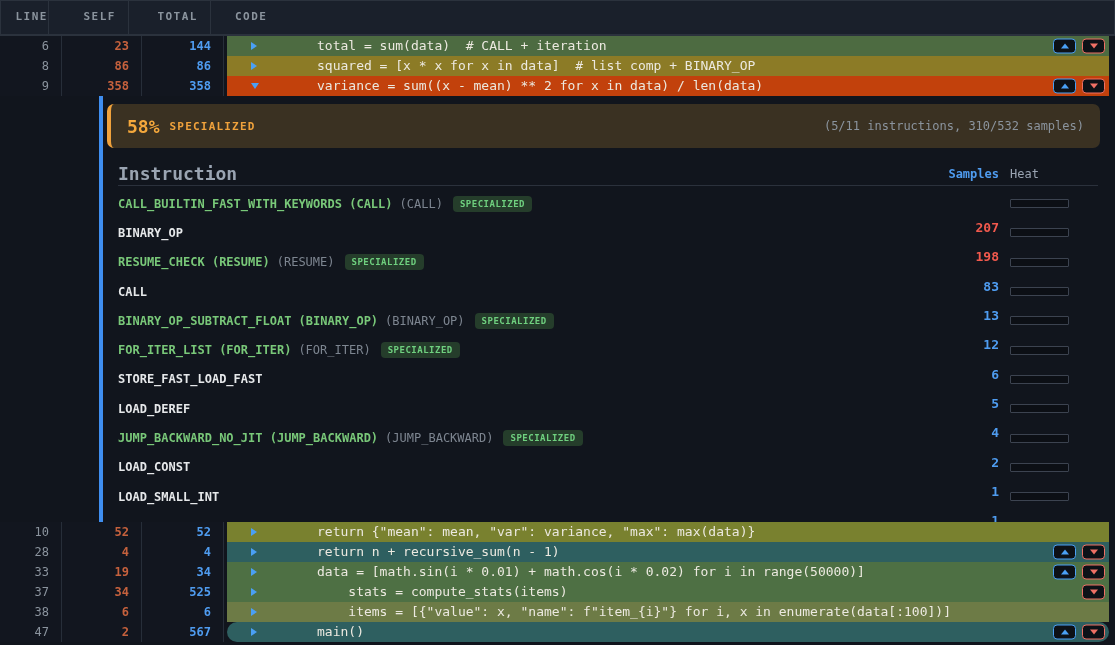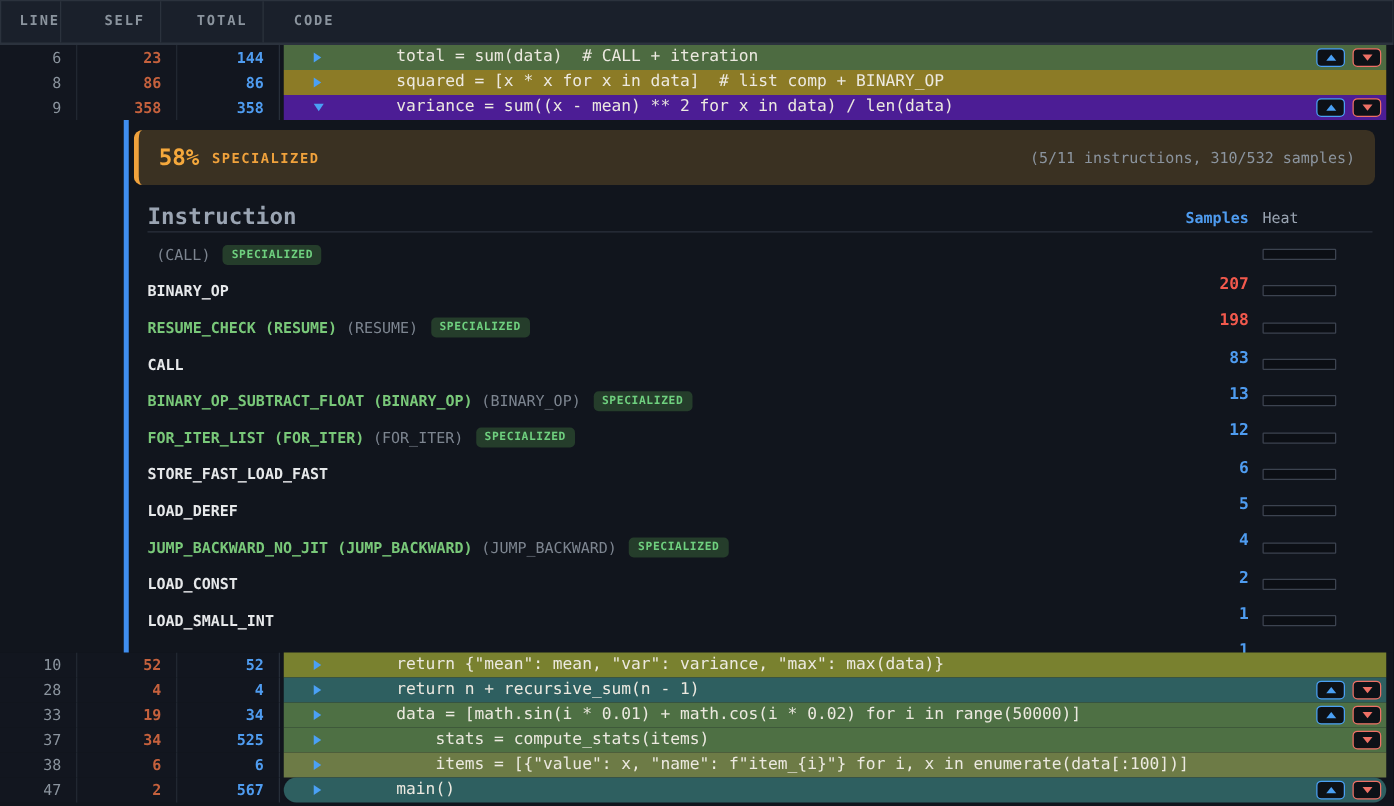--- a/index.html
+++ b/index.html
@@ -118,21 +118,21 @@
         <pre class="code">squared = [x * x for x in data]  # list comp + BINARY_OP</pre>
 
       </div>
     </div>
   </div>
       <div class="crow">
     <div class="cell c-line">9</div>
     <div class="cell c-self">358</div>
     <div class="cell c-total">358</div>
     <div class="c-code">
-      <div class="band" style="background: #4c1d95;">
+      <div class="band" style="background: #c2410c;">
         <span class="expander open"></span>
         <pre class="code">variance = sum((x - mean) ** 2 for x in data) / len(data)</pre>
         <span class="btns">
           <span class="btn up">
                 <i class="tri-up"></i>
               </span>
           <span class="btn down">
                 <i class="tri-down"></i>
               </span>
         </span>
@@ -152,20 +152,21 @@
 
     <div class="itable">
       <div class="ihead">
         <span class="ih-name">Instruction</span>
         <span class="ih-samples">Samples</span>
         <span class="ih-heat">Heat</span>
       </div>
       <div class="irows" id="instr-rows">
           <div class="irow">
     <span class="i-left">
+      <span class="i-name spec">CALL_BUILTIN_FAST_WITH_KEYWORDS (CALL)</span>
       <span class="i-base">(CALL)</span>
       <span class="i-badge">SPECIALIZED</span>
     </span>
     <span class="i-samples hot">207</span>
     <span class="i-heat">
       <span class="i-bar">
         <span class="i-fill" style="width: max(1.5px, 100%);"></span>
       </span>
     </span>
   </div>

